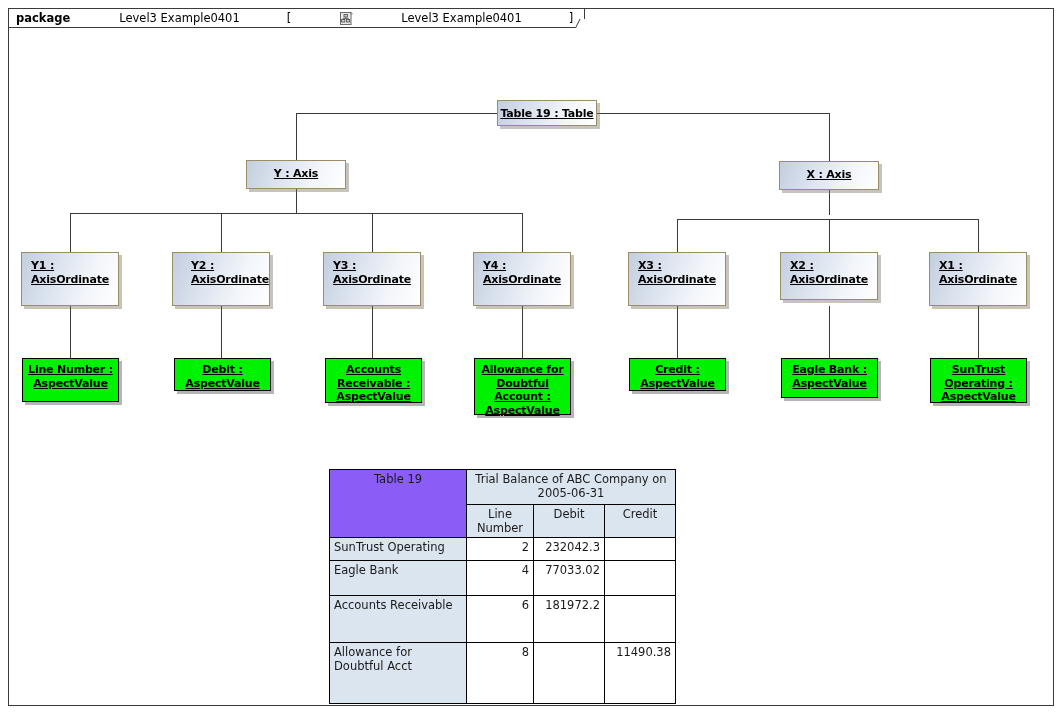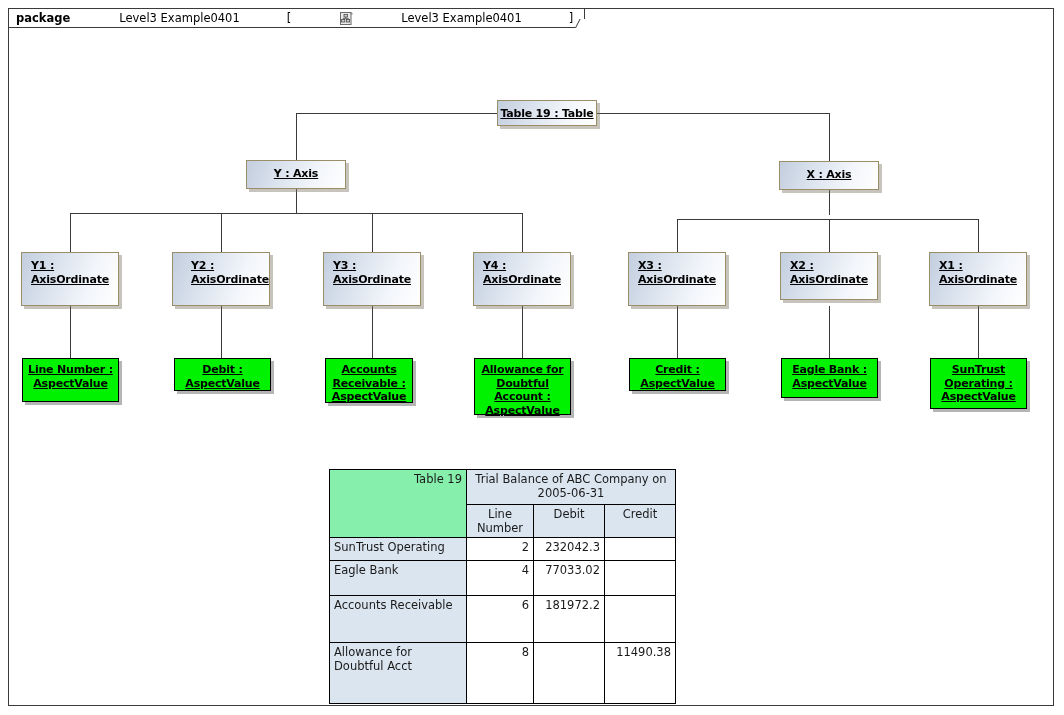--- a/index.html
+++ b/index.html
@@ -156,22 +156,22 @@
     border: 1.3px solid #000000;
     padding: 2px 4px;
     vertical-align: top;
   }
   td.hdr {
     background: #dbe5f0;
     text-align: center;
     vertical-align: middle;
   }
   td.corner {
-    background: #86efac;
-    text-align: right;
+    background: #8b5cf6;
+    text-align: center;
     vertical-align: middle;
     width: 128px;
   }
   td.rowhdr {
     background: #dbe5f0;
     text-align: left;
     vertical-align: top;
     width: 128px;
   }
   td.num {
@@ -280,40 +280,40 @@
   </div>
 
   <div class="aspect" style="left:22px; top:358px; width:97px; height:44px;">
     <span class="lbl">Line Number :
 AspectValue</span>
   </div>
   <div class="aspect" style="left:174px; top:358px; width:97px; height:33px;">
     <span class="lbl">Debit :
 AspectValue</span>
   </div>
-  <div class="aspect" style="left:325px; top:358px; width:88px; height:45px;">
+  <div class="aspect" style="left:325px; top:358px; width:97px; height:45px;">
     <span class="lbl">Accounts
 Receivable :
 AspectValue</span>
   </div>
   <div class="aspect" style="left:474px; top:358px; width:97px; height:57px;">
     <span class="lbl">Allowance for
 Doubtful
 Account :
 AspectValue</span>
   </div>
   <div class="aspect" style="left:629px; top:358px; width:97px; height:33px;">
     <span class="lbl">Credit :
 AspectValue</span>
   </div>
   <div class="aspect" style="left:781px; top:358px; width:97px; height:40px;">
     <span class="lbl">Eagle Bank :
 AspectValue</span>
   </div>
-  <div class="aspect" style="left:930px; top:358px; width:97px; height:51px;">
+  <div class="aspect" style="left:930px; top:358px; width:97px; height:45px;">
     <span class="lbl">SunTrust
 Operating :
 AspectValue</span>
   </div>
 
   <div class="tbl-wrap">
     <table class="dt">
       <tbody>
           <tr>
         <td class="corner" rowspan="2">Table 19</td>

